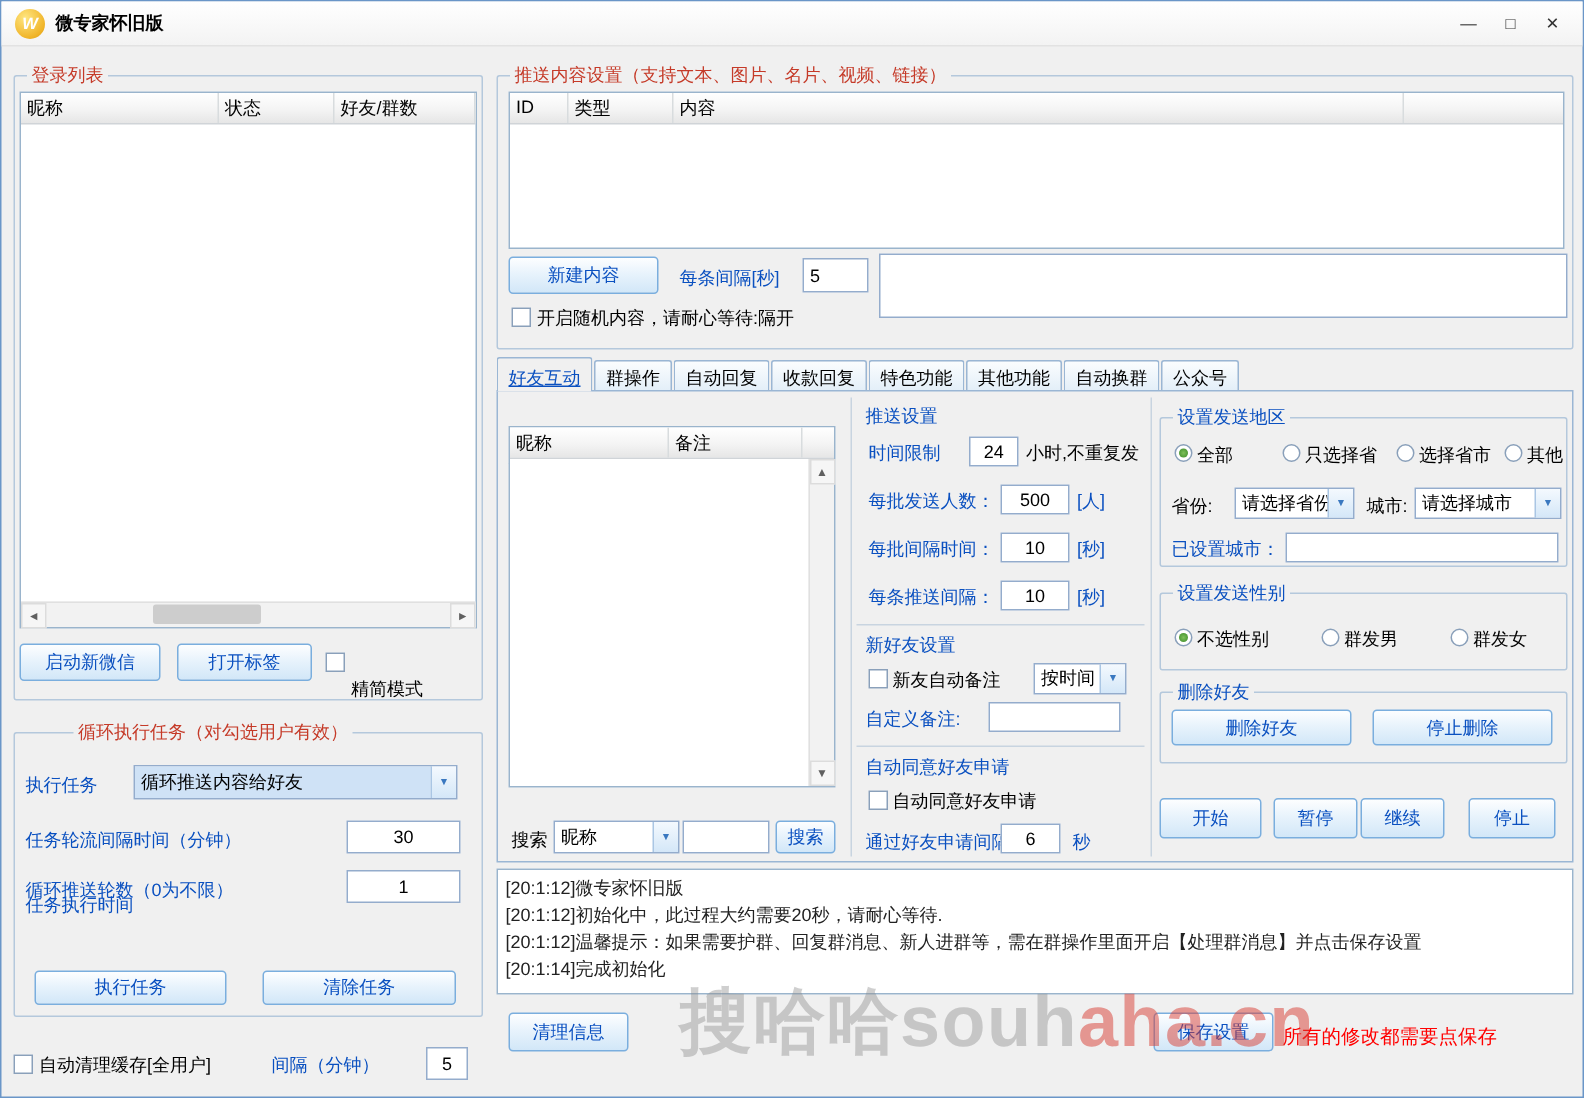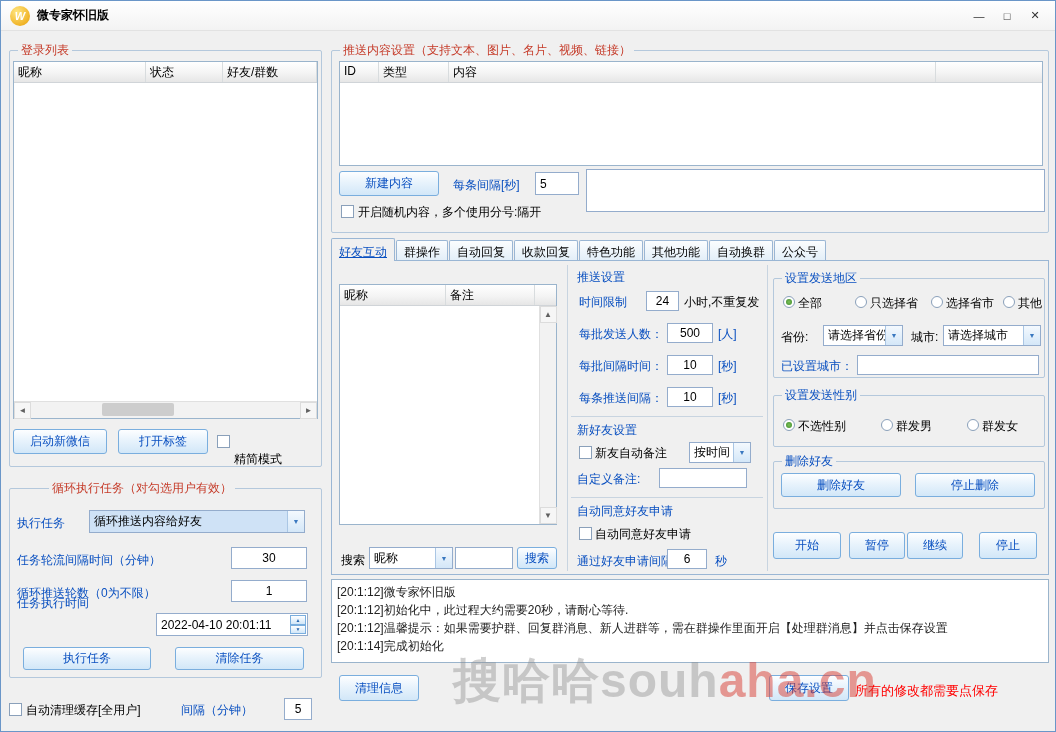--- a/index.html
+++ b/index.html
@@ -90,27 +90,20 @@
   <span class="lbl blu" style="left:16px;top:514px;">执行任务</span>
   <div class="combo hl" style="left:88px;top:509px;width:216px;height:23px;">
     <span class="ctxt">循环推送内容给好友</span>
     <span class="carr">▼</span>
   </div>
   <span class="lbl blu" style="left:16px;top:551px;">任务轮流间隔时间（分钟）</span>
   <div class="inp" style="left:230px;top:546px;width:76px;height:22px;">30</div>
   <span class="lbl blu" style="left:16px;top:584px;">循环推送轮数（0为不限）</span>
   <div class="inp" style="left:230px;top:579px;width:76px;height:22px;">1</div>
   <span class="lbl blu" style="left:16px;top:594px;">任务执行时间</span>
-  <div class="inp left" style="left:155px;top:612px;width:152px;height:23px;padding-right:18px;">
-    <span>2022-04-10 20:01:11</span>
-    <span class="dtspin">
-      <span class="spb">▲</span>
-      <span class="spb">▼</span>
-    </span>
-  </div>
   <div class="btn" style="left:22px;top:646px;width:128px;height:23px;">执行任务</div>
   <div class="btn" style="left:174px;top:646px;width:129px;height:23px;">清除任务</div>
 
   <span class="chk" style="left:8px;top:702px;"></span>
   <span class="lbl" style="left:25px;top:701px;">自动清理缓存[全用户]</span>
   <span class="lbl blu" style="left:180px;top:701px;">间隔（分钟）</span>
   <div class="inp" style="left:283px;top:697px;width:28px;height:22px;">5</div>
 
   <div class="grp" style="left:330px;top:49px;width:718px;height:183px;">
     <span class="cap red">推送内容设置（支持文本、图片、名片、视频、链接）</span>
@@ -120,21 +113,21 @@
       <div class="lvc" style="width:39px">ID</div>
       <div class="lvc" style="width:70px">类型</div>
       <div class="lvc" style="width:487px">内容</div>
       <div class="lvc" style="flex:1;border-right:none;"></div>
     </div>
   </div>
   <div class="btn" style="left:338px;top:170px;width:100px;height:25px;">新建内容</div>
   <span class="lbl blu" style="left:452px;top:176px;">每条间隔[秒]</span>
   <div class="inp left" style="left:534px;top:171px;width:44px;height:23px;">5</div>
   <span class="chk" style="left:340px;top:204px;"></span>
-  <span class="lbl" style="left:357px;top:203px;">开启随机内容，多个使用分号:隔开</span>
+  <span class="lbl" style="left:357px;top:203px;">开启随机内容，请耐心等待:隔开</span>
   <div class="inp left" style="left:585px;top:168px;width:459px;height:43px;align-items:flex-start;"></div>
 
   <div class="tabs" style="left:330px;top:238px;height:22px;">
     <div class="tab active">好友互动</div>
     <div class="tab">群操作</div>
     <div class="tab">自动回复</div>
     <div class="tab">收款回复</div>
     <div class="tab">特色功能</div>
     <div class="tab">其他功能</div>
     <div class="tab">自动换群</div>

